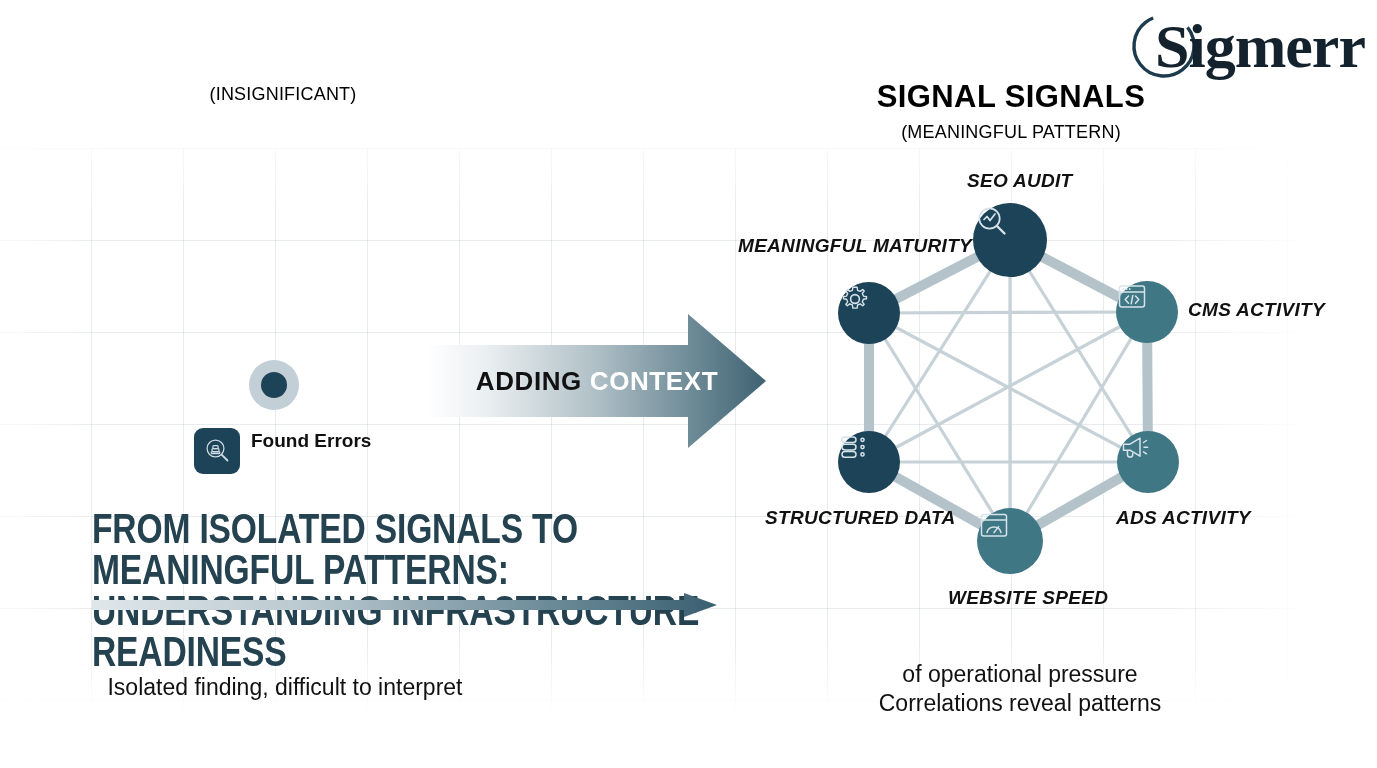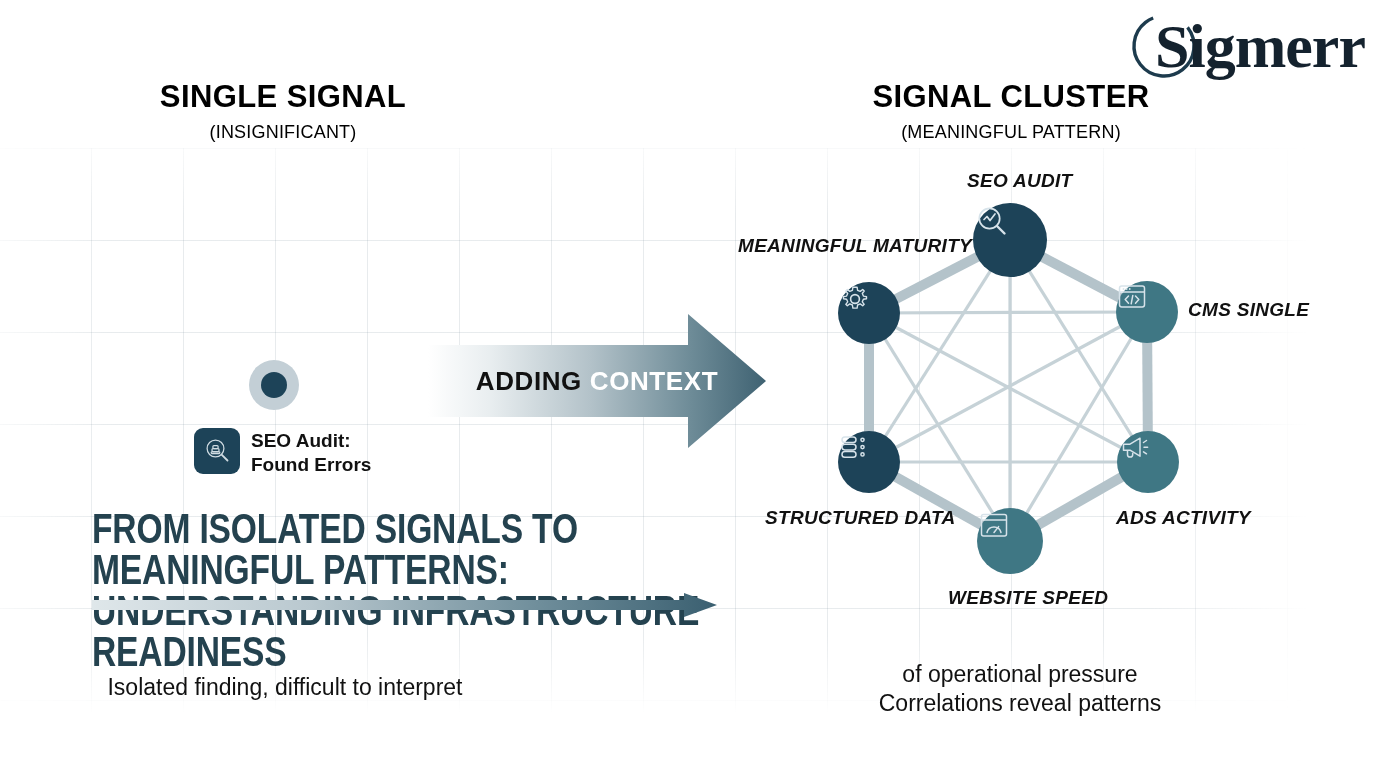--- a/index.html
+++ b/index.html
@@ -110,45 +110,43 @@
   <div class="grid-bg"></div>
 
   <div class="logo">
     <svg width="240" height="82" viewBox="0 0 240 82">
       <circle cx="37" cy="42" r="30" fill="none" stroke="#1d3b4d" stroke-width="3.4" stroke-dasharray="150 38" transform="rotate(-38 37 42)"></circle>
       <text x="28" y="63" font-family="'Liberation Serif',serif" font-size="62" font-weight="bold" fill="#14222e" letter-spacing="-1">Sigmerra</text>
     </svg>
   </div>
 
   <div class="col-head" id="head-left">
-    <div class="line1">SINGLE SIGNAL</div>
     <div class="line2">(INSIGNIFICANT)</div>
   </div>
 
   <div class="col-head" id="head-right">
-    <div class="line1">SIGNAL CLUSTER</div>
+    <div class="line1">SIGNAL SIGNALS</div>
     <div class="line2">(MEANINGFUL PATTERN)</div>
   </div>
 
   <div class="single-dot">
     <div class="core"></div>
   </div>
 
   <div class="seo-chip">
     <svg width="30" height="30" viewBox="0 0 30 30" fill="none" stroke="#cfdbe2" stroke-width="1.25">
       <circle cx="13.5" cy="12.5" r="8.4"></circle>
       <line x1="19.6" y1="18.6" x2="25.5" y2="24.5" stroke-width="1.8" stroke-linecap="round"></line>
       <rect x="10" y="12.6" width="7" height="3" rx="1"></rect>
       <rect x="10.9" y="9.6" width="5.2" height="3" rx="1"></rect>
       <rect x="9.2" y="15.9" width="8.6" height="1.7" rx=".8"></rect>
     </svg>
   </div>
 
   <div class="seo-label">
-    <div>SEO Audit:</div>
     <div class="l2">Found Errors</div>
   </div>
 
   <div class="big-arrow">
     <svg width="338" height="138" viewBox="0 0 338 138">
       <defs>
         <linearGradient id="agrad" x1="0" y1="0" x2="1" y2="0">
           <stop offset="0%" stop-color="#ffffff"></stop>
           <stop offset="18%" stop-color="#e9eef0"></stop>
           <stop offset="48%" stop-color="#b3c2c9"></stop>
@@ -221,21 +219,21 @@
         <rect x="3.5" y="5" width="25" height="21" rx="2.2"></rect>
         <line x1="3.5" y1="11" x2="28.5" y2="11"></line>
         <circle cx="7.5" cy="8" r=".95" fill="#d7e3ea" stroke="none"></circle>
         <circle cx="10.6" cy="8" r=".95" fill="#d7e3ea" stroke="none"></circle>
         <circle cx="13.7" cy="8" r=".95" fill="#d7e3ea" stroke="none"></circle>
         <polyline points="12.5,15 9.2,18.6 12.5,22.2" stroke-linecap="round" stroke-linejoin="round"></polyline>
         <polyline points="19.5,15 22.8,18.6 19.5,22.2" stroke-linecap="round" stroke-linejoin="round"></polyline>
         <line x1="16.8" y1="14.4" x2="15.2" y2="22.8" stroke-linecap="round"></line>
       </svg>
     </div>
-    <div class="node-label" style="left:428px;top:149px;">CMS SINGLE</div>
+    <div class="node-label" style="left:428px;top:149px;">CMS ACTIVITY</div>
 
     <div class="node teal" style="left:357px;top:281px;width:62px;height:62px;">
       <svg width="34" height="34" viewBox="0 0 34 34" fill="none" stroke="#d7e3ea" stroke-width="1.5">
         <path d="M6.5,13.2 L13,13.2 L23,7.2 L23,25.2 L13,19.2 L6.5,19.2 Z" stroke-linejoin="round"></path>
         <path d="M10.5,19.2 L10.5,23.4 a2.6,2.6 0 0 0 5.2,0 L15.7,21.8" stroke-linejoin="round"></path>
         <line x1="26.5" y1="11.5" x2="29.5" y2="9.5" stroke-linecap="round"></line>
         <line x1="27" y1="16.2" x2="30.6" y2="16.2" stroke-linecap="round"></line>
         <line x1="26.5" y1="20.8" x2="29.5" y2="22.8" stroke-linecap="round"></line>
       </svg>
     </div>

